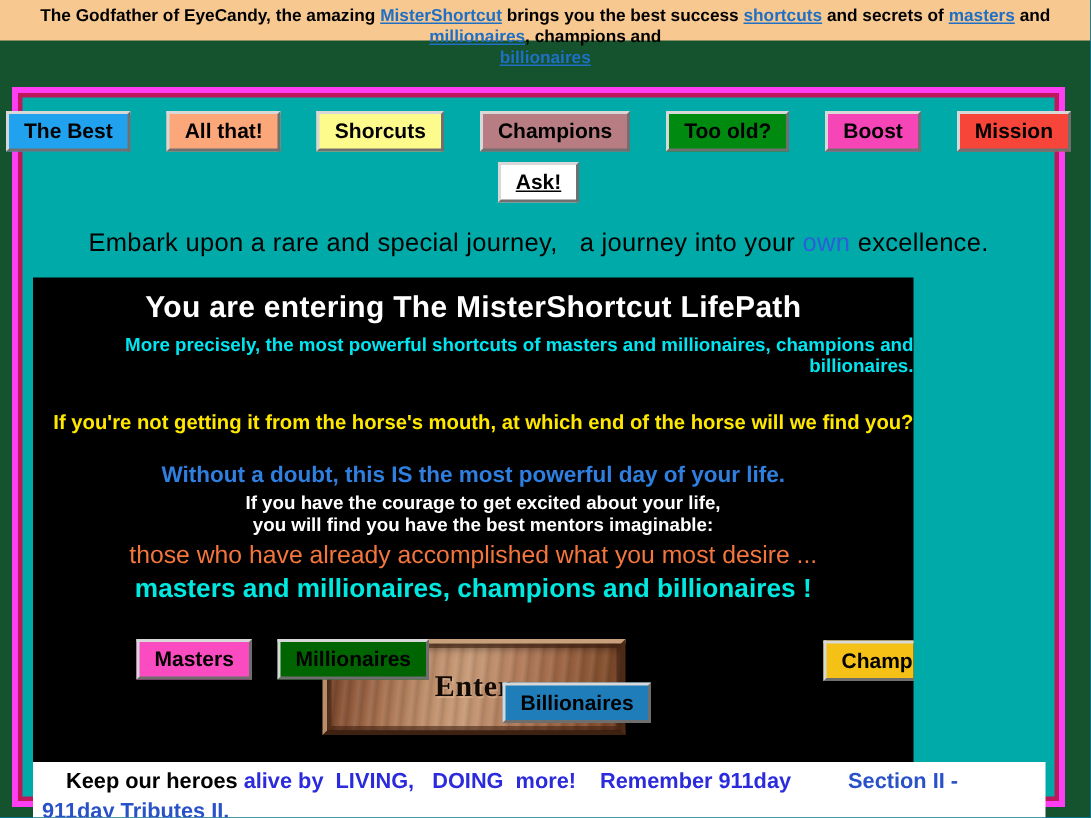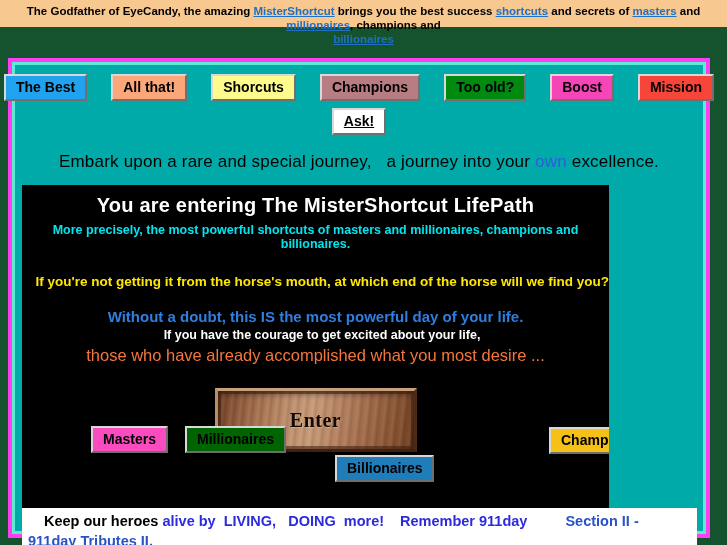--- a/index.html
+++ b/index.html
@@ -38,21 +38,21 @@
     top: 58px;
     width: 702px;
     height: 480px;
     background: #ff3df2;
     padding: 4px;
     box-sizing: border-box;
   }
   .frame-inner {
     width: 100%;
     height: 100%;
-    border: 3px solid #5eead4;
+    border: 3px solid #be185d;
     box-sizing: border-box;
     background: #00aaa8;
     position: relative;
   }
 
   
   .btnrow {
     display: flex;
     justify-content: center;
     align-items: center;
@@ -104,21 +104,21 @@
   .h1 {
     text-align: center;
     color: #ffffff;
     font-family: "Liberation Sans", sans-serif;
     font-weight: bold;
     font-size: 20px;
     padding-top: 9px;
     letter-spacing: 0.2px;
   }
   .h2 {
-    text-align: center;
+    text-align: right;
     color: #00e5f0;
     font-family: "Liberation Sans", sans-serif;
     font-weight: bold;
     font-size: 12.5px;
     padding-top: 6px;
   }
   .h3 {
     text-align: right;
     color: #ffe800;
     font-family: "Liberation Sans", sans-serif;
@@ -276,21 +276,23 @@
       <div class="tagline">
         <span>Embark upon a rare and special journey,&nbsp;&nbsp; a journey into your </span><span class="own">own</span><span> excellence.</span>
       </div>
 
       <div class="blackpanel">
         <div class="h1">You are entering The MisterShortcut LifePath</div>
         <div class="h2">More precisely, the most powerful shortcuts of masters and millionaires, champions and billionaires.</div>
         <div class="h3">If you're not getting it from the horse's mouth, at which end of the horse will we find you?</div>
         <div class="h4">Without a doubt, this IS the most powerful day of your life.</div>
         <div class="h5">If you have the courage to get excited about your life,</div>
+        <div class="h5" style="padding-top:0">you will find you have the best mentors imaginable:</div>
         <div class="h6">those who have already accomplished what you most desire ...</div>
+        <div class="h7">masters and millionaires, champions and billionaires !</div>
 
         <div class="enterwrap">
           <div class="enter-plaque">
             <span class="enter-text">Enter</span>
           </div>
         </div>
 
         <div class="lowrow">
           <div class="lowbtn" style="background: rgb(250, 75, 192); left: 69px; top: 0px;"><span>Masters</span></div>
           <div class="lowbtn" style="background: rgb(0, 100, 0); left: 163px; top: 0px; color: rgb(0, 0, 0);"><span>Millionaires</span></div>

